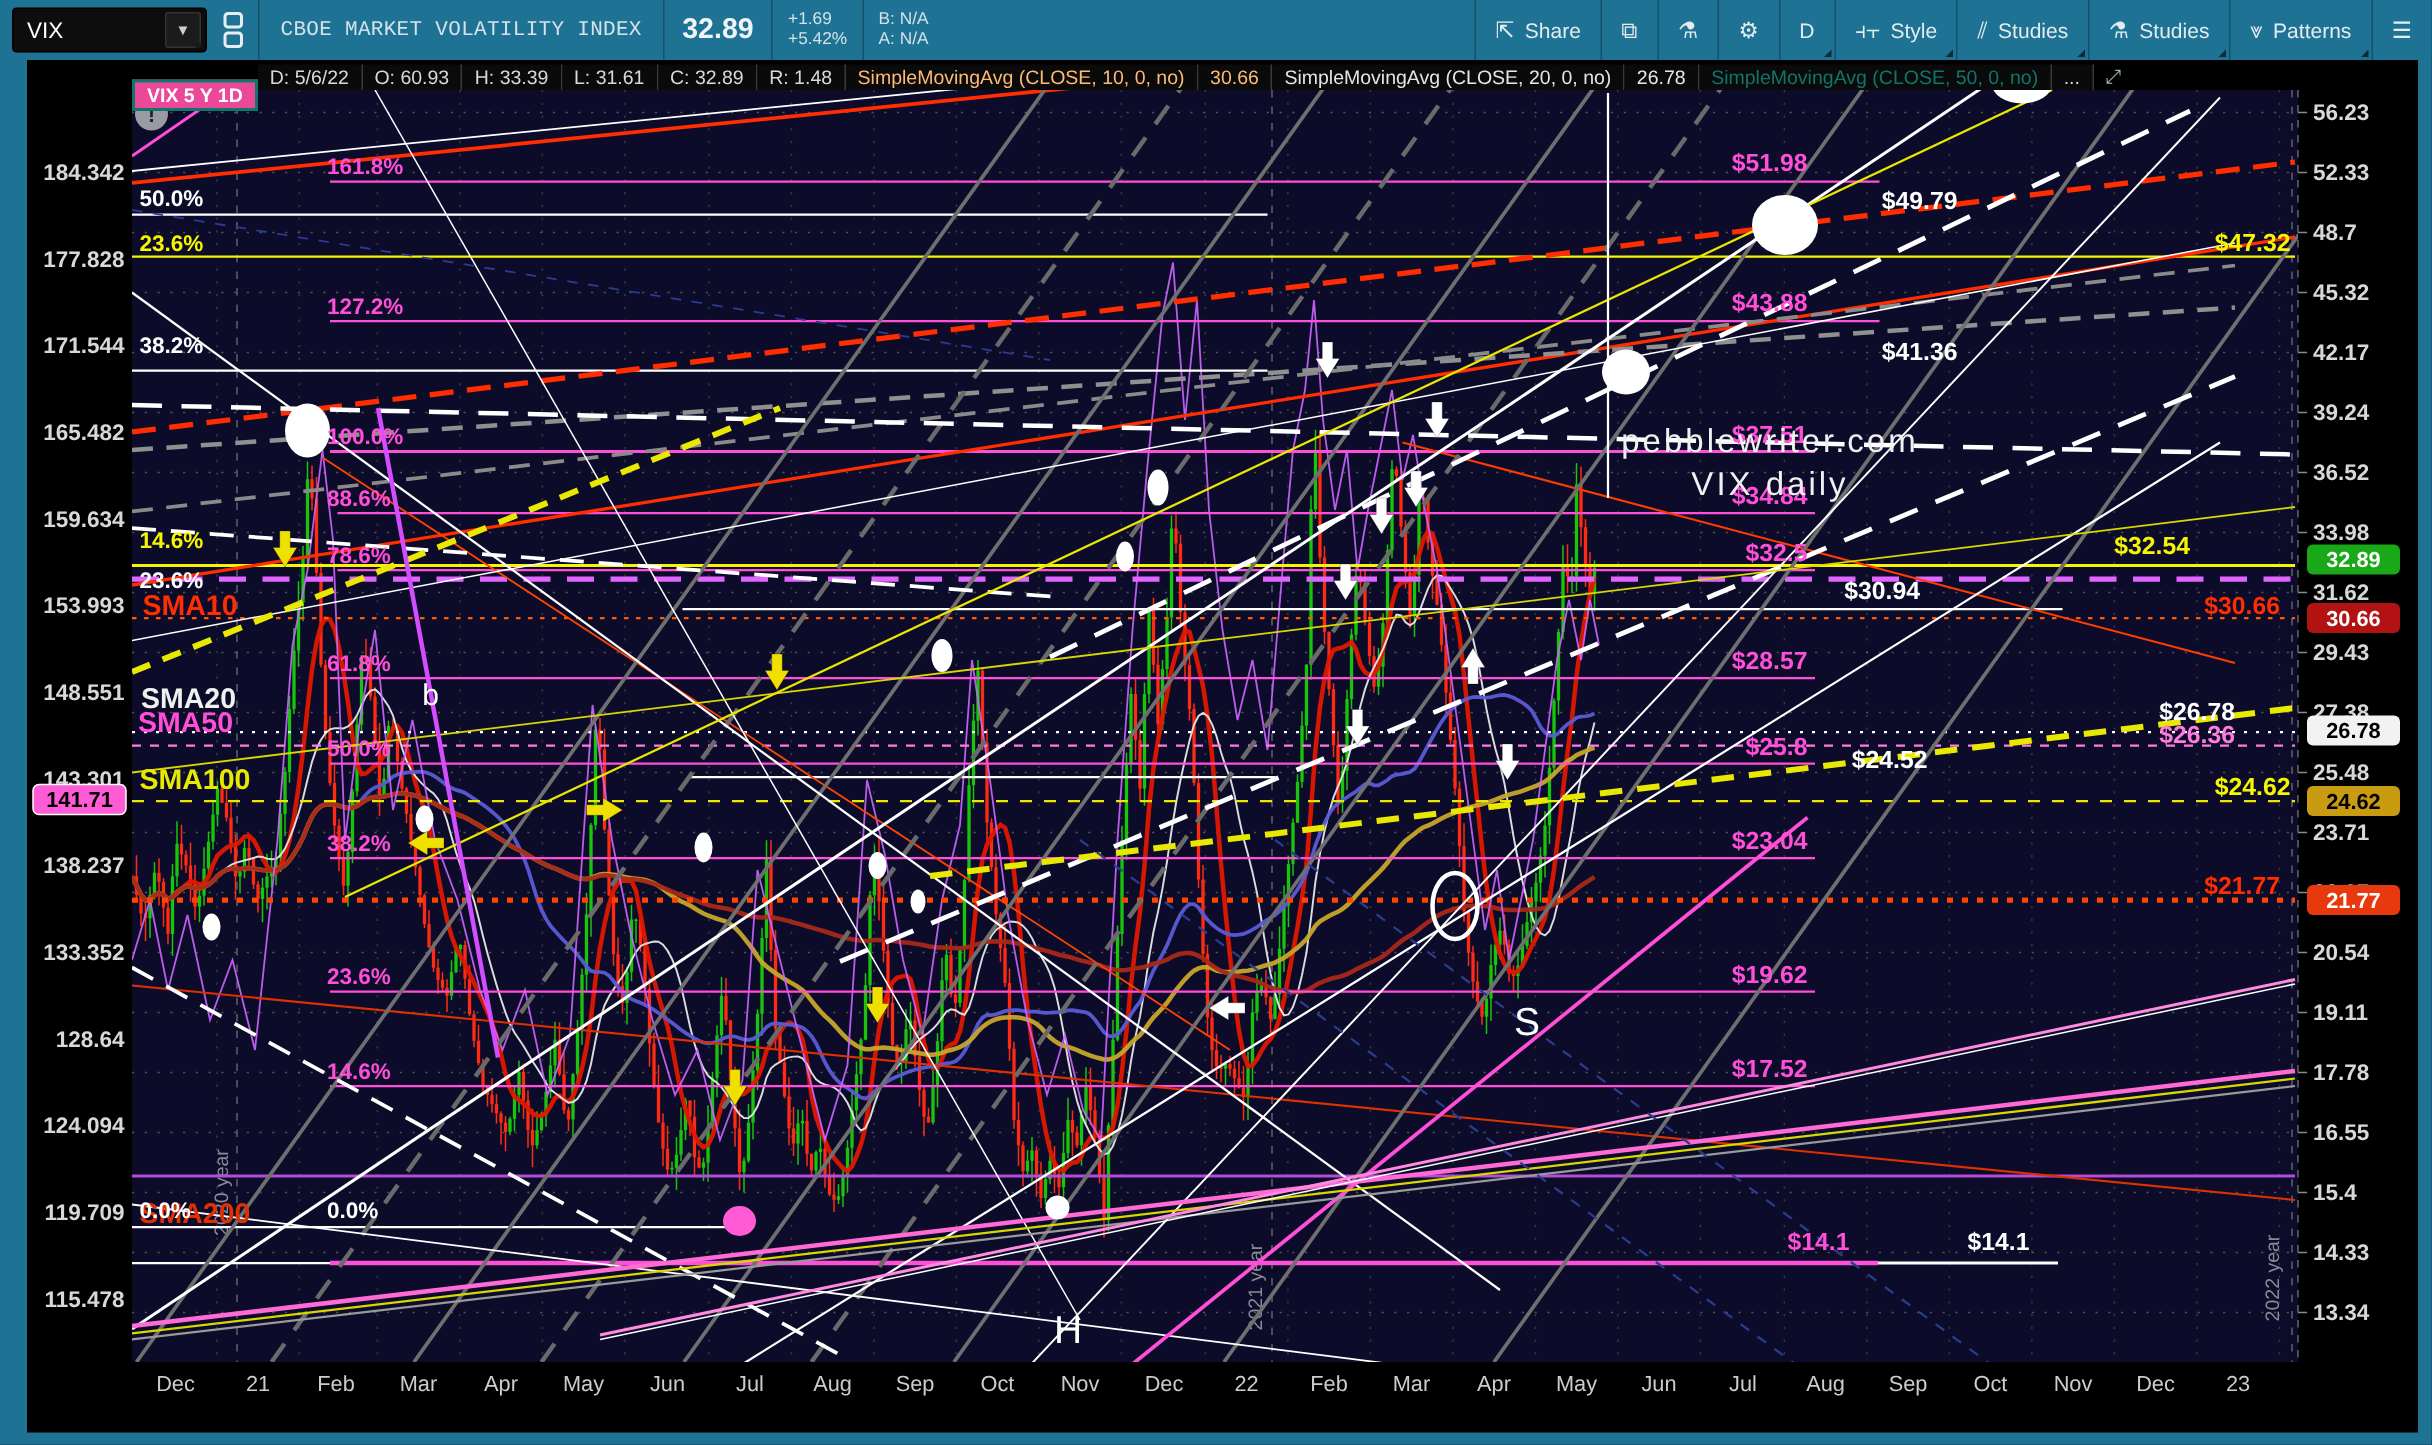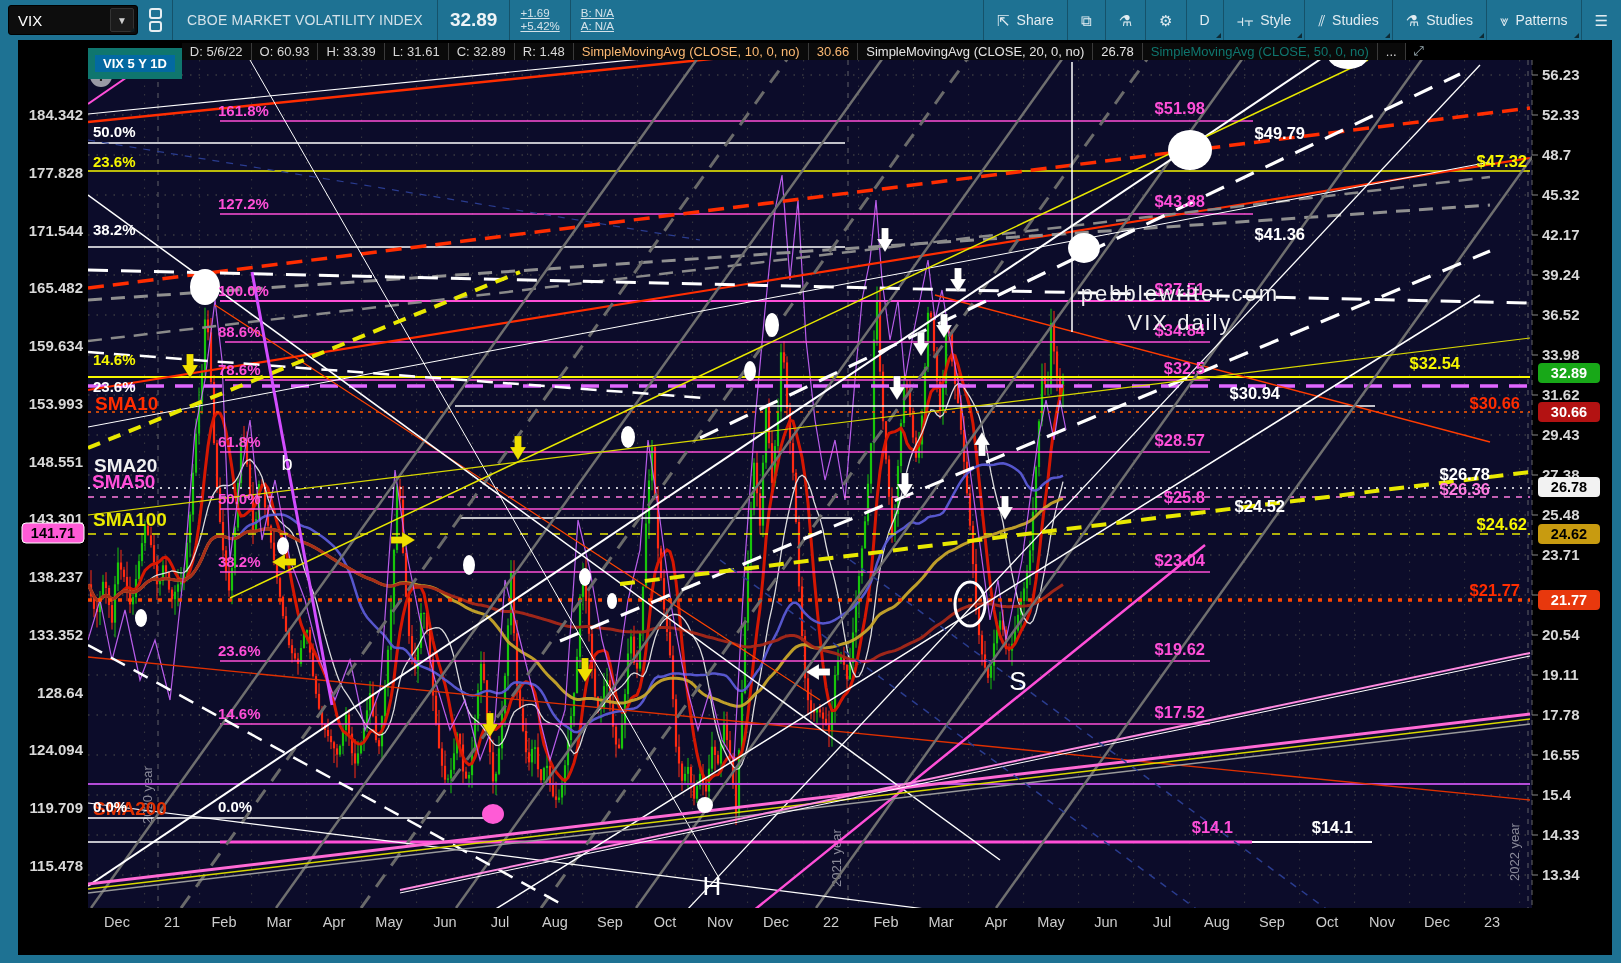--- a/index.html
+++ b/index.html
@@ -9,36 +9,36 @@
   #topbar{position:absolute;left:0;top:0;width:1621px;height:40px;background:#1e7293;
     display:flex;align-items:center;color:#dce8ee;font-size:14px;}
   .tb-sep{width:1px;height:40px;background:rgba(0,0,0,.28);}
   #symbolbox{margin-left:8px;width:128px;height:28px;background:#0d0d0d;border:1px solid #000;
     border-radius:3px;display:flex;align-items:center;position:relative;}
   #symbolbox .sym{color:#fff;font-size:15px;padding-left:9px;flex:1;}
   #symbolbox .caret{width:22px;height:22px;margin-right:3px;background:#1b1b1b;border:1px solid #333;
     border-radius:2px;color:#cfcfcf;font-size:10px;display:flex;align-items:center;justify-content:center;}
   .linkicon{width:14px;height:24px;margin:0 10px;display:flex;flex-direction:column;align-items:center;gap:2px;}
   .linkicon i{display:block;width:9px;height:9px;border:2px solid #e6eef2;border-radius:3px;}
-  .tb-desc{padding:0 14px;color:#d4e2e9;letter-spacing:.2px;white-space:nowrap;}
+  .tb-desc{padding:0 14px;color:#d4e2e9;letter-spacing:.2px;white-space:nowrap;font-family:Liberation Mono, monospace;}
   .tb-price{font-size:19px;font-weight:bold;color:#eef4f7;padding:0 12px;}
   .tb-2line{display:flex;flex-direction:column;justify-content:center;font-size:11.5px;line-height:13px;
-    color:#d4e2e9;padding:0 10px;height:40px;text-decoration:underline;}
+    color:#d4e2e9;padding:0 10px;height:40px;}
   #topbar .spacer{flex:1;}
   .tb-btn{height:40px;display:flex;align-items:center;gap:7px;padding:0 13px;position:relative;
     border-left:1px solid rgba(0,0,0,.28);color:#e2ecf1;white-space:nowrap;}
   .tb-btn .ic{font-size:15px;line-height:1;}
   .dd::after{content:"";position:absolute;right:2px;bottom:2px;border-left:5px solid transparent;
     border-bottom:5px solid rgba(10,25,30,.8);}
   
   #chartarea{position:absolute;left:18px;top:40px;width:1594px;height:915px;background:#000;}
   #headerrow{position:absolute;left:70px;top:2px;height:18px;display:flex;align-items:center;
     font-size:13px;color:#d8d8d8;white-space:nowrap;}
   .chip{padding:1px 8px;border-right:1px solid #3a3a3a;background:#0a0a0a;}
-  .chip.first{color:#fff;font-weight:bold;border:7px solid #0f766e;background:#0369a1;margin-top:24px;}
+  .chip.first{color:#fff;font-weight:bold;border:2px solid #0f766e;background:#ec4899;margin-top:24px;}
   .sma10{color:#fdba74;} .sma20{color:#e5e5e5;} .sma50{color:#0f766e;}
   .hdr-ic{color:#9fb3ba;margin-left:8px;font-size:13px;}
   #svgwrap{position:absolute;left:-18px;top:-40px;width:1621px;height:963px;}
   text{font-family:"Liberation Sans",sans-serif;}
 </style>
 </head>
 <body>
 
 <div id="app">
 

